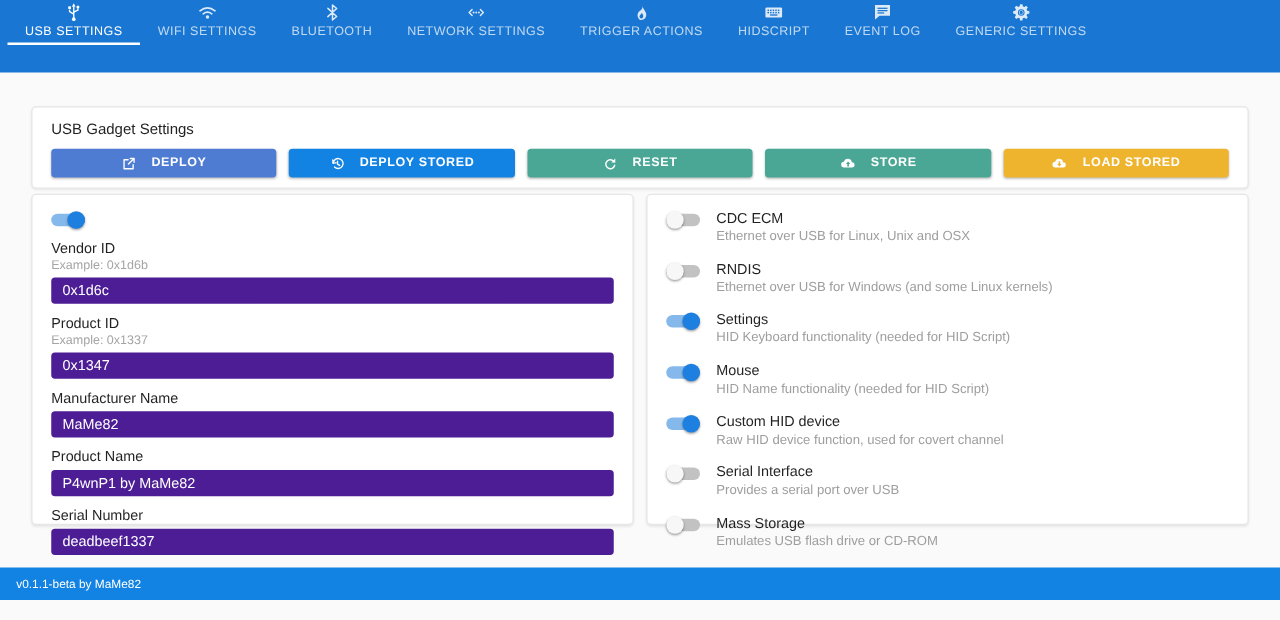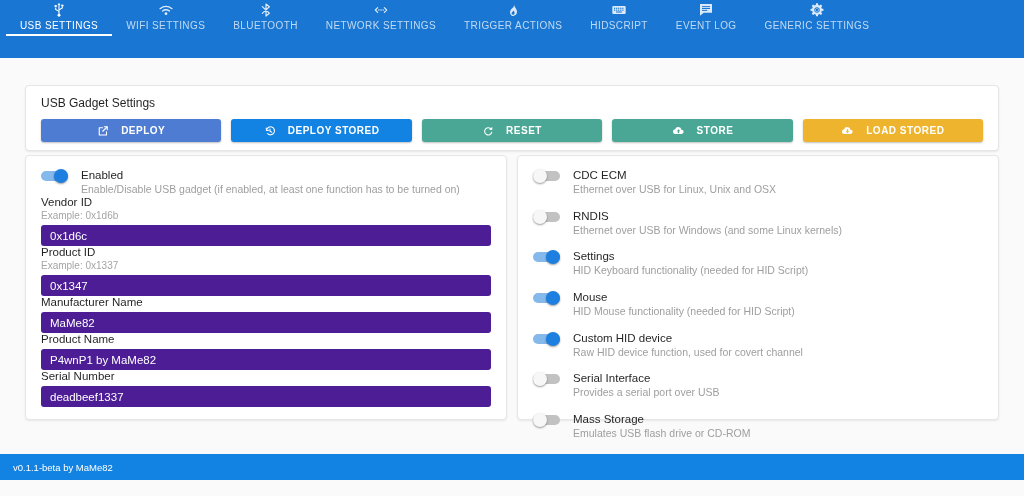--- a/index.html
+++ b/index.html
@@ -48,21 +48,21 @@
                    box-shadow:0 1px 2px rgba(0,0,0,.4); }
   .toggle.on .track { background:#85b9ec; }
   .toggle.on .thumb { right:0; background:#1d7fe0; }
   .toggle.off .track { background:#c2c2c2; }
   .toggle.off .thumb { left:0; background:#f7f7f7; }
 
   
   .switch-row { display:flex; gap:13px; align-items:flex-start; }
   .switch-label { font-size:11.5px; color:rgba(0,0,0,.87); }
   .switch-desc { font-size:10.5px; color:#9e9e9e; margin-top:2px; line-height:1.25; }
-  .field { }
+  .field { margin-top:10px; }
   .field-label { font-size:11.5px; color:rgba(0,0,0,.87); }
   .field-hint { font-size:10px; color:#a5a5a5; margin-top:2px; }
   .field input { display:block; width:100%; height:21px; margin-top:4px; background:#4c1d95;
                  border:none; border-radius:3px; color:#fff; font-size:11.5px;
                  font-family:Liberation Sans, sans-serif; padding:0 9px; outline:none; }
 
   
   .fn-row { display:flex; gap:13px; align-items:flex-start; margin-bottom:13.5px; }
   .fn-row:last-child { margin-bottom:0; }
 
@@ -260,24 +260,20 @@
 
   <div class="two-col">
 
     <div class="card col-card">
 
       <div class="switch-row">
         <div class="toggle on">
           <div class="track"></div>
           <div class="thumb"></div>
         </div>
-        <div>
-          <div class="switch-label">Enabled</div>
-          <div class="switch-desc">Enable/Disable USB gadget (if enabled, at least one function has to be turned on)</div>
-        </div>
       </div>
 
       <div class="field">
         <div class="field-label">Vendor ID</div>
         <div class="field-hint">Example: 0x1d6b</div>
         <input type="text" value="0x1d6c" style="">
       </div>
 
       <div class="field">
         <div class="field-label">Product ID</div>
@@ -337,21 +333,21 @@
         </div>
       </div>
 
       <div class="fn-row">
         <div class="toggle on">
           <div class="track"></div>
           <div class="thumb"></div>
         </div>
         <div>
           <div class="switch-label">Mouse</div>
-          <div class="switch-desc">HID Mouse functionality (needed for HID Script)</div>
+          <div class="switch-desc">HID Name functionality (needed for HID Script)</div>
         </div>
       </div>
 
       <div class="fn-row">
         <div class="toggle on">
           <div class="track"></div>
           <div class="thumb"></div>
         </div>
         <div>
           <div class="switch-label">Custom HID device</div>

